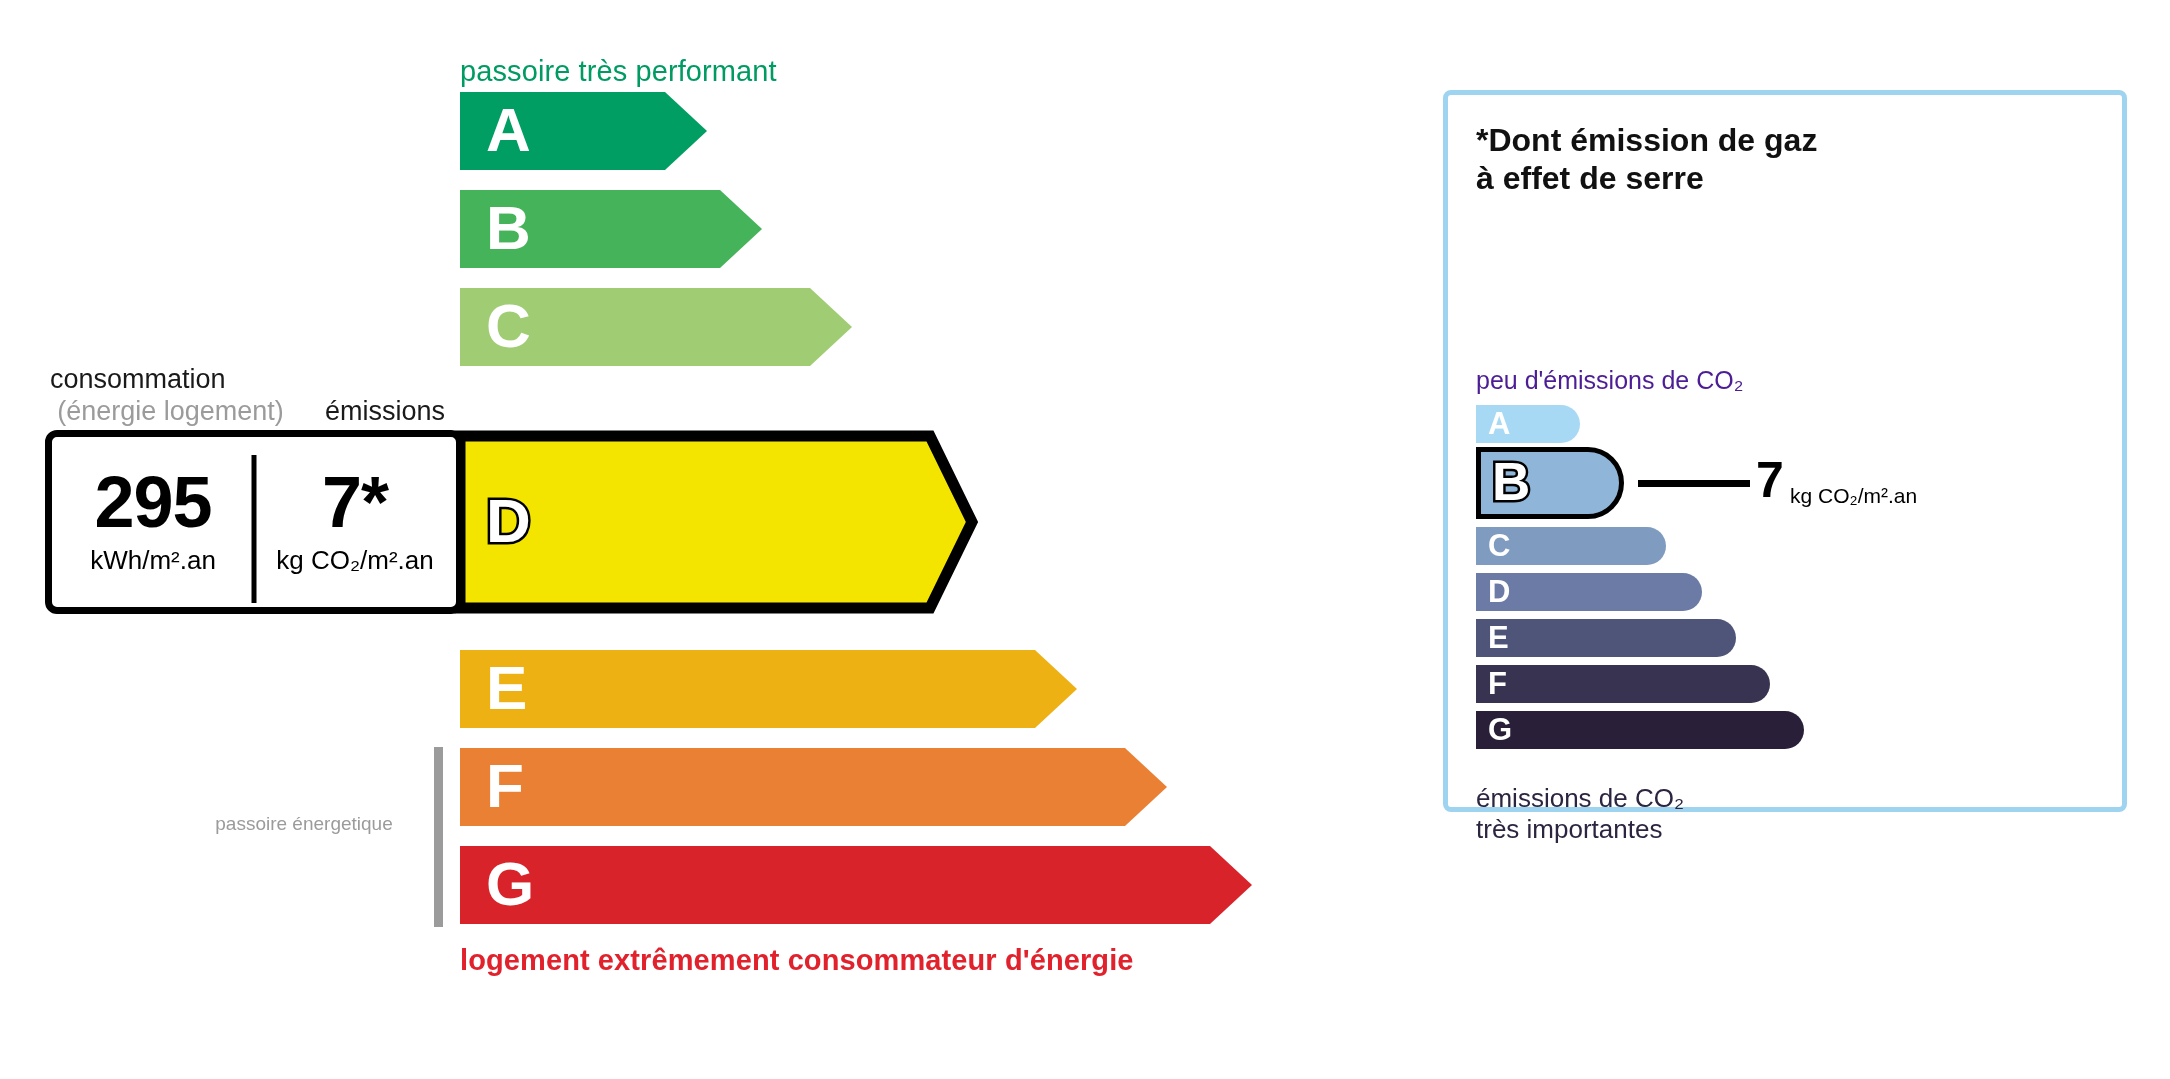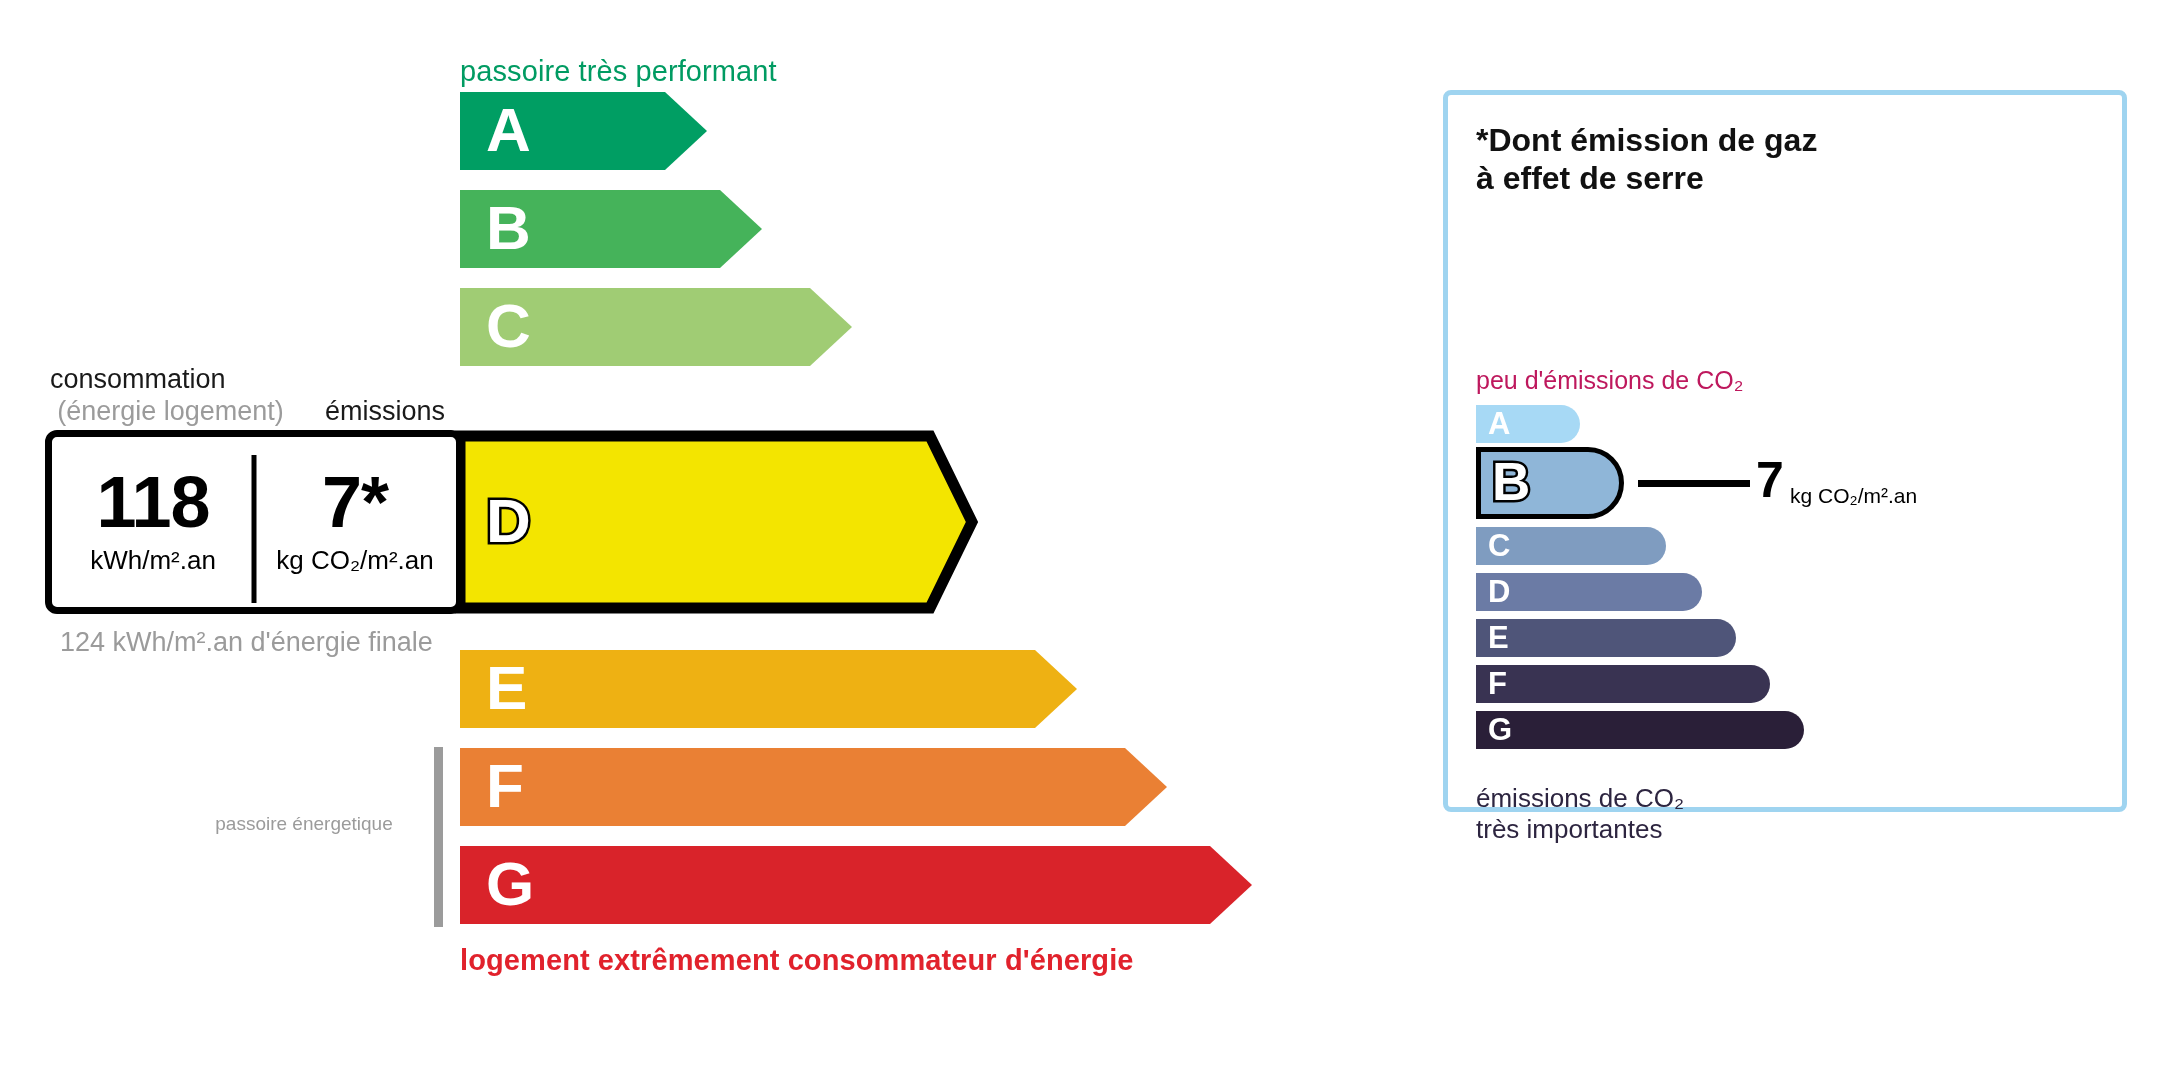--- a/index.html
+++ b/index.html
@@ -80,21 +80,21 @@
   .co2-panel{
     position:absolute;left:1443px;top:90px;width:684px;height:722px;
     border:5px solid #9fd4f0;border-radius:8px;background:#fff;box-sizing:border-box;
   }
   .co2-title{
     position:absolute;left:28px;top:26px;
     font-size:32px;font-weight:bold;color:#111;line-height:1.2;white-space:pre-line;
   }
   .co2-top-caption{
     position:absolute;left:28px;top:271px;
-    font-size:25px;color:#be185d;white-space:nowrap;
+    font-size:25px;color:#4c1d95;white-space:nowrap;
   }
   .co2-bottom-caption{
     position:absolute;left:28px;top:688px;
     font-size:26px;color:#2d2540;line-height:1.2;white-space:pre-line;
   }
   .co2-row{position:absolute;left:28px;height:38px;}
   .co2-bar{
     position:absolute;left:0;top:0;height:100%;
     border-radius:0 19px 19px 0;
   }
@@ -171,32 +171,30 @@
         <div class="energy-letter">G</div>
       </div>
     </div>
 
   <div class="lbl-consommation">consommation</div>
   <div class="lbl-energie-primaire">(énergie logement)</div>
   <div class="lbl-emissions">émissions</div>
 
   <div class="value-box">
     <div class="value-cell left">
-      <div class="value-num">118</div>
+      <div class="value-num">295</div>
       <div class="value-unit">kWh/m².an</div>
     </div>
     <div class="value-divider"></div>
     <div class="value-cell right">
       <div class="value-num">7*</div>
       <div class="value-unit">kg CO₂/m².an</div>
     </div>
   </div>
 
-  <div class="lbl-final">124 kWh/m².an
-d'énergie finale</div>
 
   <div class="passoire-bar"></div>
   <div class="lbl-passoire">passoire
 énergetique</div>
 
   <div class="bottom-caption">logement extrêmement consommateur d'énergie</div>
 
   <div class="co2-panel">
     <div class="co2-title">*Dont émission de gaz
 à effet de serre</div>

